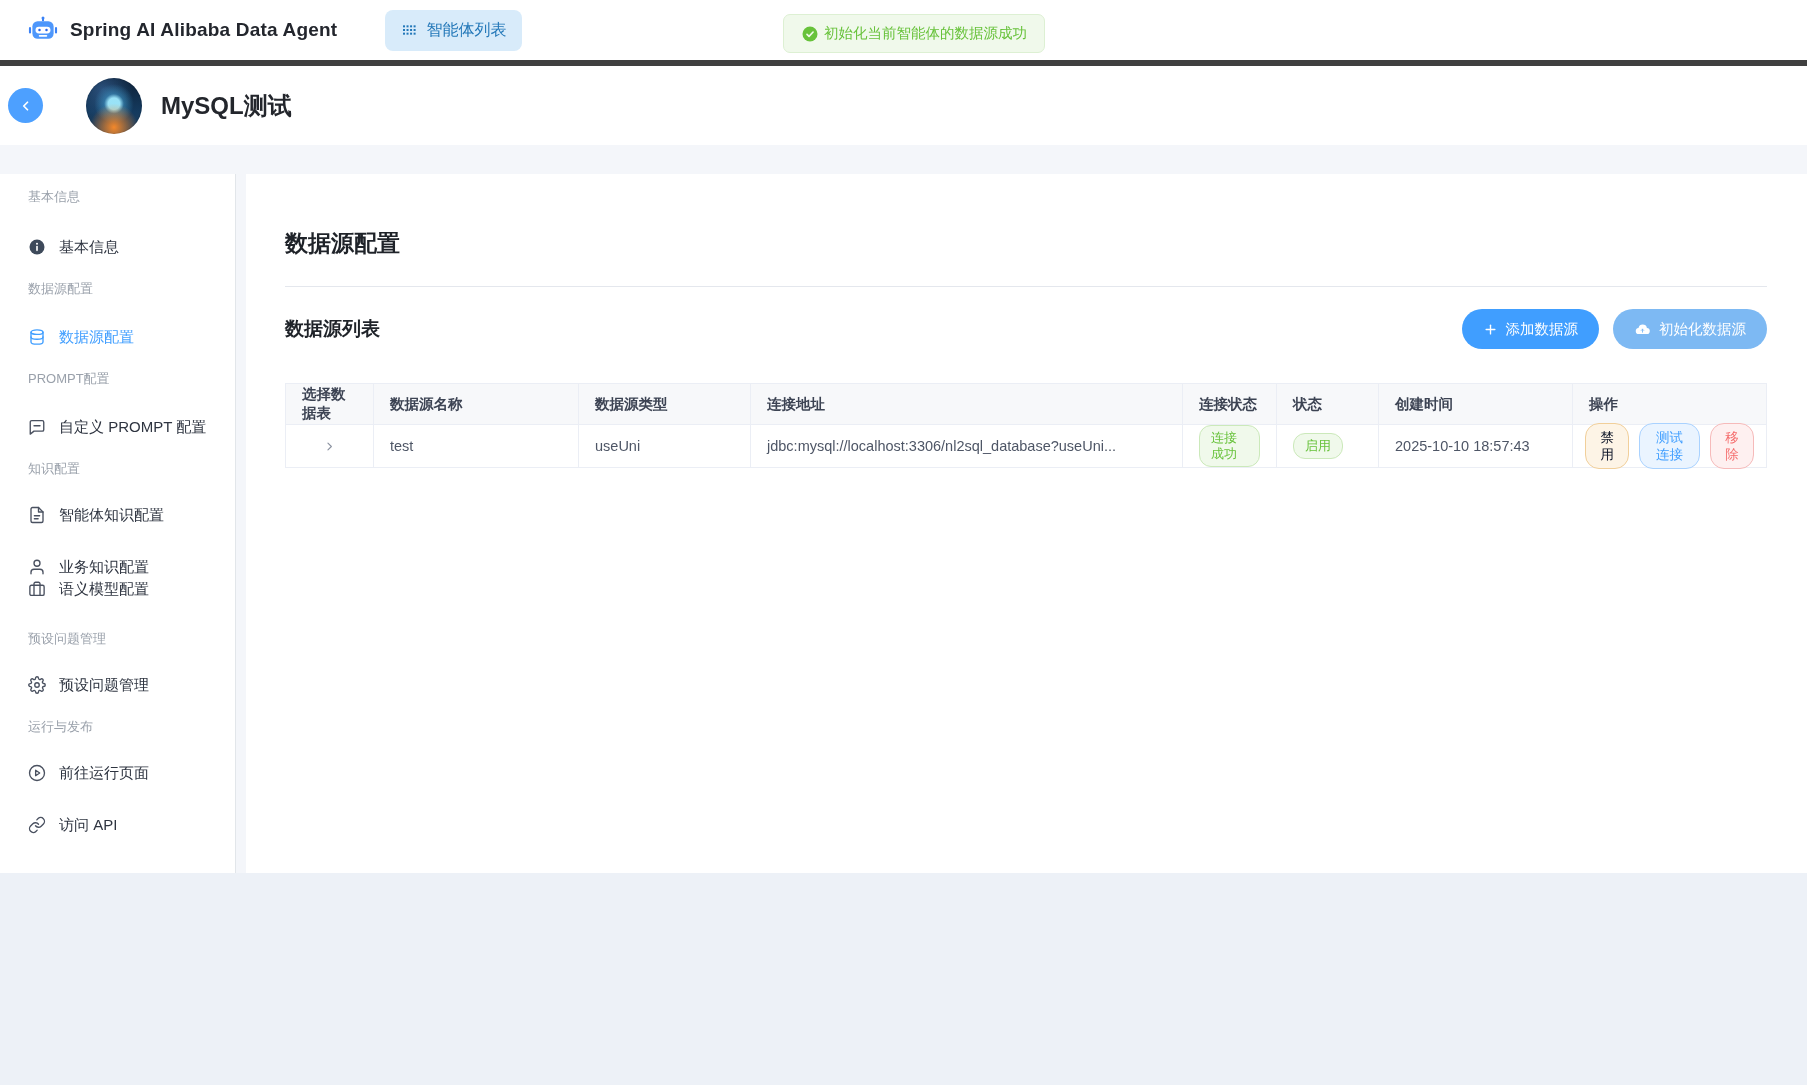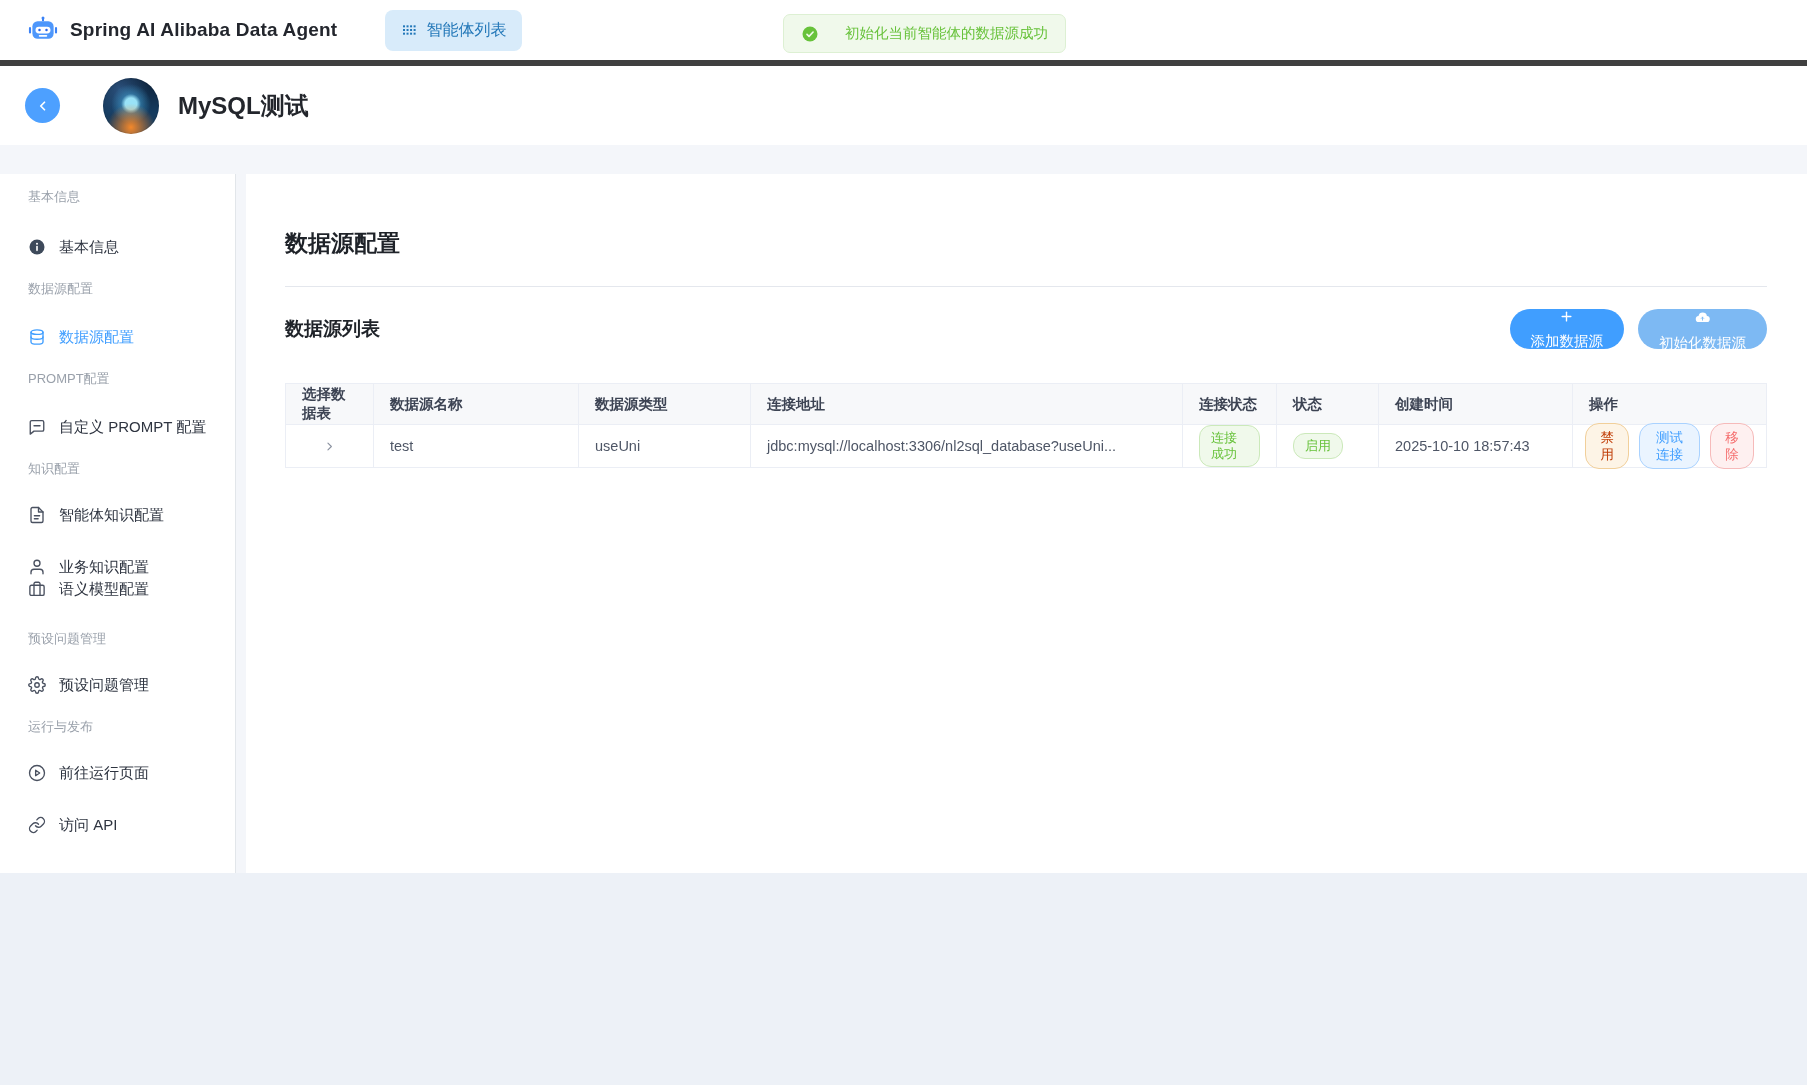--- a/index.html
+++ b/index.html
@@ -20,27 +20,27 @@
   .logo { width:30px; height:30px; display:flex; }
   .app-title { font-size:19px; font-weight:bold; color:#23262d; margin:0 0 0 12px; letter-spacing:.2px; }
   .agent-list-btn {
     margin-left:48px; display:flex; align-items:center; gap:9px;
     background:#d8ebfa; color:#2277b8; border:none; border-radius:8px;
     padding:0 16px; height:41px; font-size:16px; cursor:pointer;
     font-family:inherit;
   }
   .toast {
     position:absolute; left:783px; top:14px; height:39px;
-    display:flex; align-items:center; gap:26px;
+    display:flex; align-items:center; gap:5px;
     background:#f0f9eb; border:1px solid #ddf0d3; border-radius:7px;
     padding:0 17px; color:#67c23a; font-size:14.5px;
   }
 
   
-  .agent-header { height:79px; background:#fff; display:flex; align-items:center; padding-left:25px; flex:0 0 auto; }
+  .agent-header { height:79px; background:#fff; display:flex; align-items:center; padding-left:8px; flex:0 0 auto; }
   .back-btn {
     width:35px; height:35px; border-radius:50%; background:#4da0ff; border:none;
     display:flex; align-items:center; justify-content:center; cursor:pointer; flex:0 0 auto;
   }
   .avatar {
     width:56px; height:56px; border-radius:50%; margin-left:43px; flex:0 0 auto;
     background:
       radial-gradient(circle at 50% 88%, rgba(255,140,40,.95), rgba(255,120,30,0) 42%),
       radial-gradient(circle at 50% 46%, rgba(160,235,255,.95) 0 14%, rgba(70,170,220,.45) 24%, rgba(12,35,66,0) 48%),
       radial-gradient(circle at 30% 20%, rgba(70,120,180,.5), rgba(0,0,0,0) 50%),
@@ -67,40 +67,40 @@
 
   
   .page-title { font-size:23px; font-weight:bold; color:#1f2329; margin:54px 0 0; }
   .sep { border:none; border-top:1px solid #e4e7ed; margin:27px 0 0; }
   .list-header { display:flex; justify-content:space-between; align-items:center; margin-top:22px; }
   .list-title { font-size:19px; font-weight:bold; margin:0; color:#1f2329; }
   .btn-row { display:flex; gap:14px; }
   .btn {
     border:none; border-radius:20px; height:40px; padding:0 21px;
     display:flex; align-items:center; gap:8px; font-size:14.5px; color:#fff;
-    cursor:pointer; font-family:inherit;flex-direction:column;
+    cursor:pointer; font-family:inherit;
   }
   .btn.add { background:#409eff; }
   .btn.init { background:#7db9f3; }
 
   table { width:100%; border-collapse:collapse; margin-top:34px; font-size:14.5px; table-layout:fixed; }
   th, td { border:1px solid #ebeef5; padding:0 16px; }
   th { background:#f7f8fa; color:#3c4353; font-weight:bold; text-align:left; height:41px; }
   td { height:42px; color:#4e5666; background:#fff; }
   td.center, th.center { text-align:center; padding:0; }
   td.url { white-space:nowrap; overflow:hidden; }
 
   .pill {
     display:inline-block; padding:4px 11px; border-radius:12px; font-size:13px; line-height:16px;
   }
   .pill.green { background:#f0f9eb; border:1px solid #cbe9ba; color:#67c23a; }
   .act {
     border-radius:14px; padding:5px 13px; font-size:13.5px; cursor:pointer; font-family:inherit; line-height:17px;
   }
-  .act.warn { background:#fdf4e6; border:1px solid #f1cf9a; color:#c2410c; }
+  .act.warn { background:#fdf4e6; border:1px solid #f1cf9a; color:#0f172a; }
   .act.blue { background:#eaf4ff; border:1px solid #a9d2ff; color:#409eff; }
   .act.red  { background:#fef0f0; border:1px solid #f6baba; color:#f56c6c; }
   .actions { display:flex; gap:10px; align-items:center; height:42px; }
   td.actions-cell { padding:0 12px; }
 
   .footer-strip { flex:1; background:#edf1f7; }
 </style>
 </head>
 <body>
 

